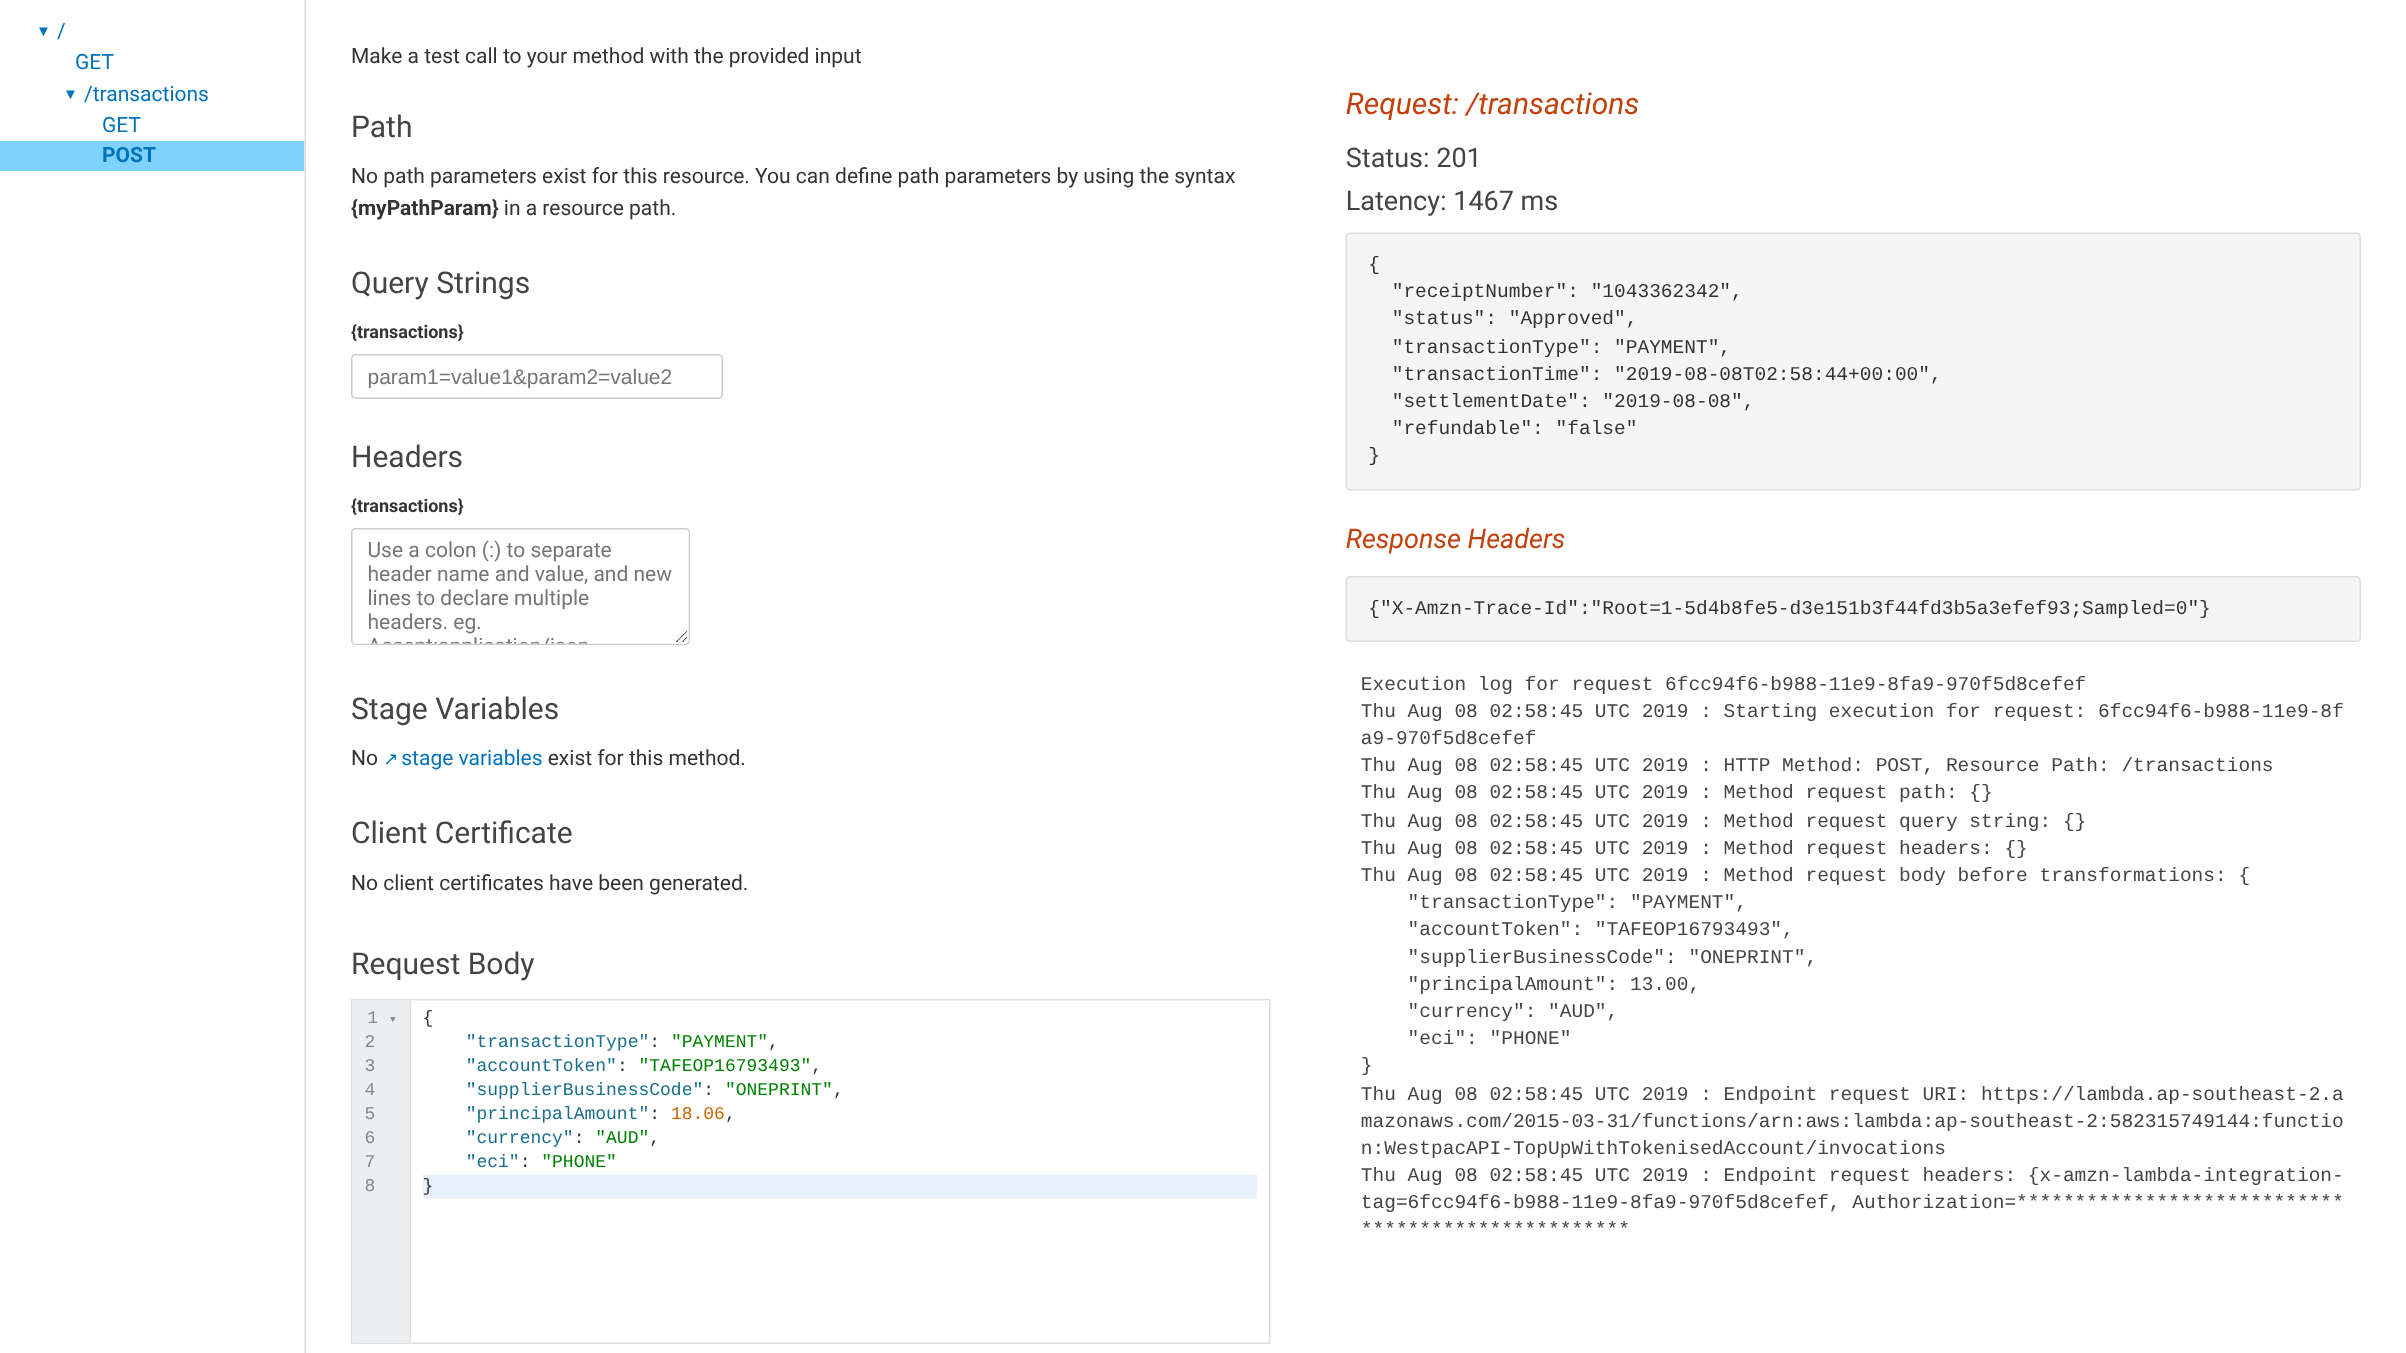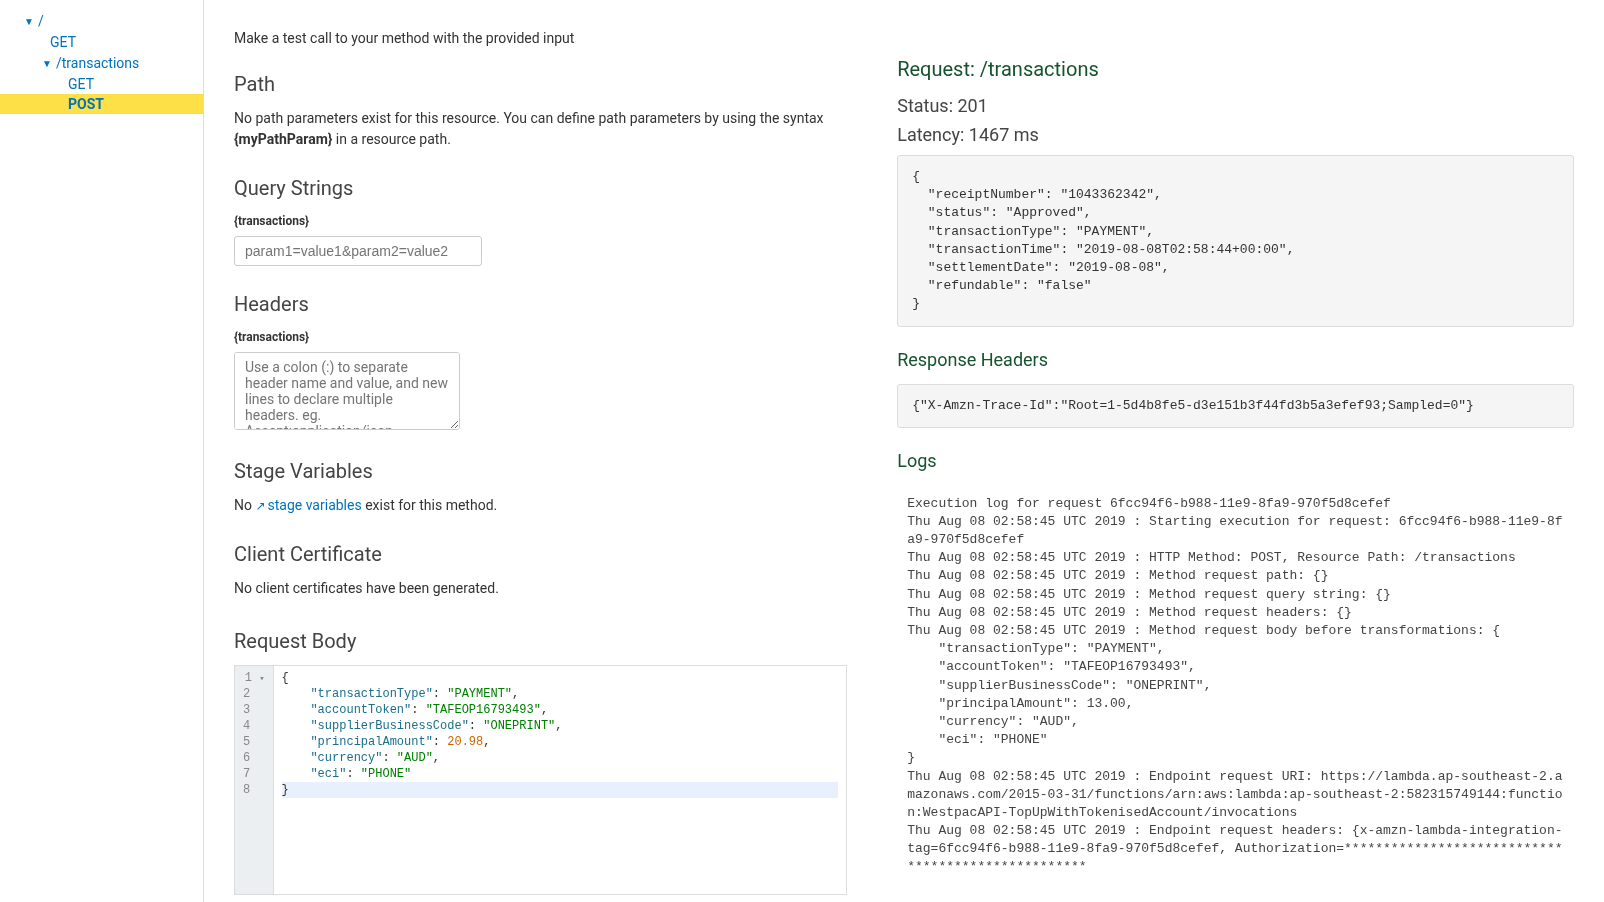--- a/index.html
+++ b/index.html
@@ -46,21 +46,21 @@
     .tree-method {
       padding: 2px 10px 2px 50px;
       color: #0073bb;
       cursor: pointer;
       font-size: 14px;
     }
     .tree-method.nested {
       padding-left: 68px;
     }
     .tree-method.selected {
-      background: #fde047;
+      background: #7dd3fc;
       font-weight: bold;
     }
     .tree-resource {
       padding: 3px 10px 3px 42px;
       display: flex;
       align-items: center;
     }
     .content {
       flex: 1;
       display: flex;
@@ -172,23 +172,24 @@
     .json-number {
       color: #cc6600;
     }
     .fold-caret {
       font-size: 9px;
       color: #888;
     }
     .result-title {
       font-size: 20px;
       font-weight: 400;
-      color: #14532d;
+      color: #c2410c;
       margin-bottom: 14px;
       margin-top: 22px;
+      font-style: italic;
     }
     .result-line {
       font-size: 18px;
       color: #444;
       margin-bottom: 8px;
     }
     .code-block {
       background: #f5f5f5;
       border: 1px solid #ddd;
       border-radius: 3px;
@@ -269,21 +270,21 @@
         <div class="gutter-line">5&nbsp;&nbsp;</div>
         <div class="gutter-line">6&nbsp;&nbsp;</div>
         <div class="gutter-line">7&nbsp;&nbsp;</div>
         <div class="gutter-line">8&nbsp;&nbsp;</div>
       </div>
       <div class="code-content" id="code-content">
           <div class="code-line">{</div>
           <div class="code-line">    <span class="json-key">"transactionType"</span>: <span class="json-string">"PAYMENT"</span>,</div>
           <div class="code-line">    <span class="json-key">"accountToken"</span>: <span class="json-string">"TAFEOP16793493"</span>,</div>
           <div class="code-line">    <span class="json-key">"supplierBusinessCode"</span>: <span class="json-string">"ONEPRINT"</span>,</div>
-          <div class="code-line">    <span class="json-key">"principalAmount"</span>: <span class="json-number">20.98</span>,</div>
+          <div class="code-line">    <span class="json-key">"principalAmount"</span>: <span class="json-number">18.06</span>,</div>
           <div class="code-line">    <span class="json-key">"currency"</span>: <span class="json-string">"AUD"</span>,</div>
           <div class="code-line">    <span class="json-key">"eci"</span>: <span class="json-string">"PHONE"</span></div>
           <div class="code-line highlighted">}</div>
         </div>
     </div>
   </div>
 
   <div class="right-panel">
     <div class="result-title" style="margin-top:45px">
       <span>Request: </span><span>/transactions</span>
@@ -300,21 +301,20 @@
   "status": "Approved",
   "transactionType": "PAYMENT",
   "transactionTime": "2019-08-08T02:58:44+00:00",
   "settlementDate": "2019-08-08",
   "refundable": "false"
 }</div>
 
     <div class="result-title" style="font-size:18px">Response Headers</div>
     <div class="code-block">{"X-Amzn-Trace-Id":"Root=1-5d4b8fe5-d3e151b3f44fd3b5a3efef93;Sampled=0"}</div>
 
-    <div class="result-title" style="font-size:18px">Logs</div>
     <div class="logs-block">Execution log for request 6fcc94f6-b988-11e9-8fa9-970f5d8cefef
 Thu Aug 08 02:58:45 UTC 2019 : Starting execution for request: 6fcc94f6-b988-11e9-8fa9-970f5d8cefef
 Thu Aug 08 02:58:45 UTC 2019 : HTTP Method: POST, Resource Path: /transactions
 Thu Aug 08 02:58:45 UTC 2019 : Method request path: {}
 Thu Aug 08 02:58:45 UTC 2019 : Method request query string: {}
 Thu Aug 08 02:58:45 UTC 2019 : Method request headers: {}
 Thu Aug 08 02:58:45 UTC 2019 : Method request body before transformations: {
     "transactionType": "PAYMENT",
     "accountToken": "TAFEOP16793493",
     "supplierBusinessCode": "ONEPRINT",

